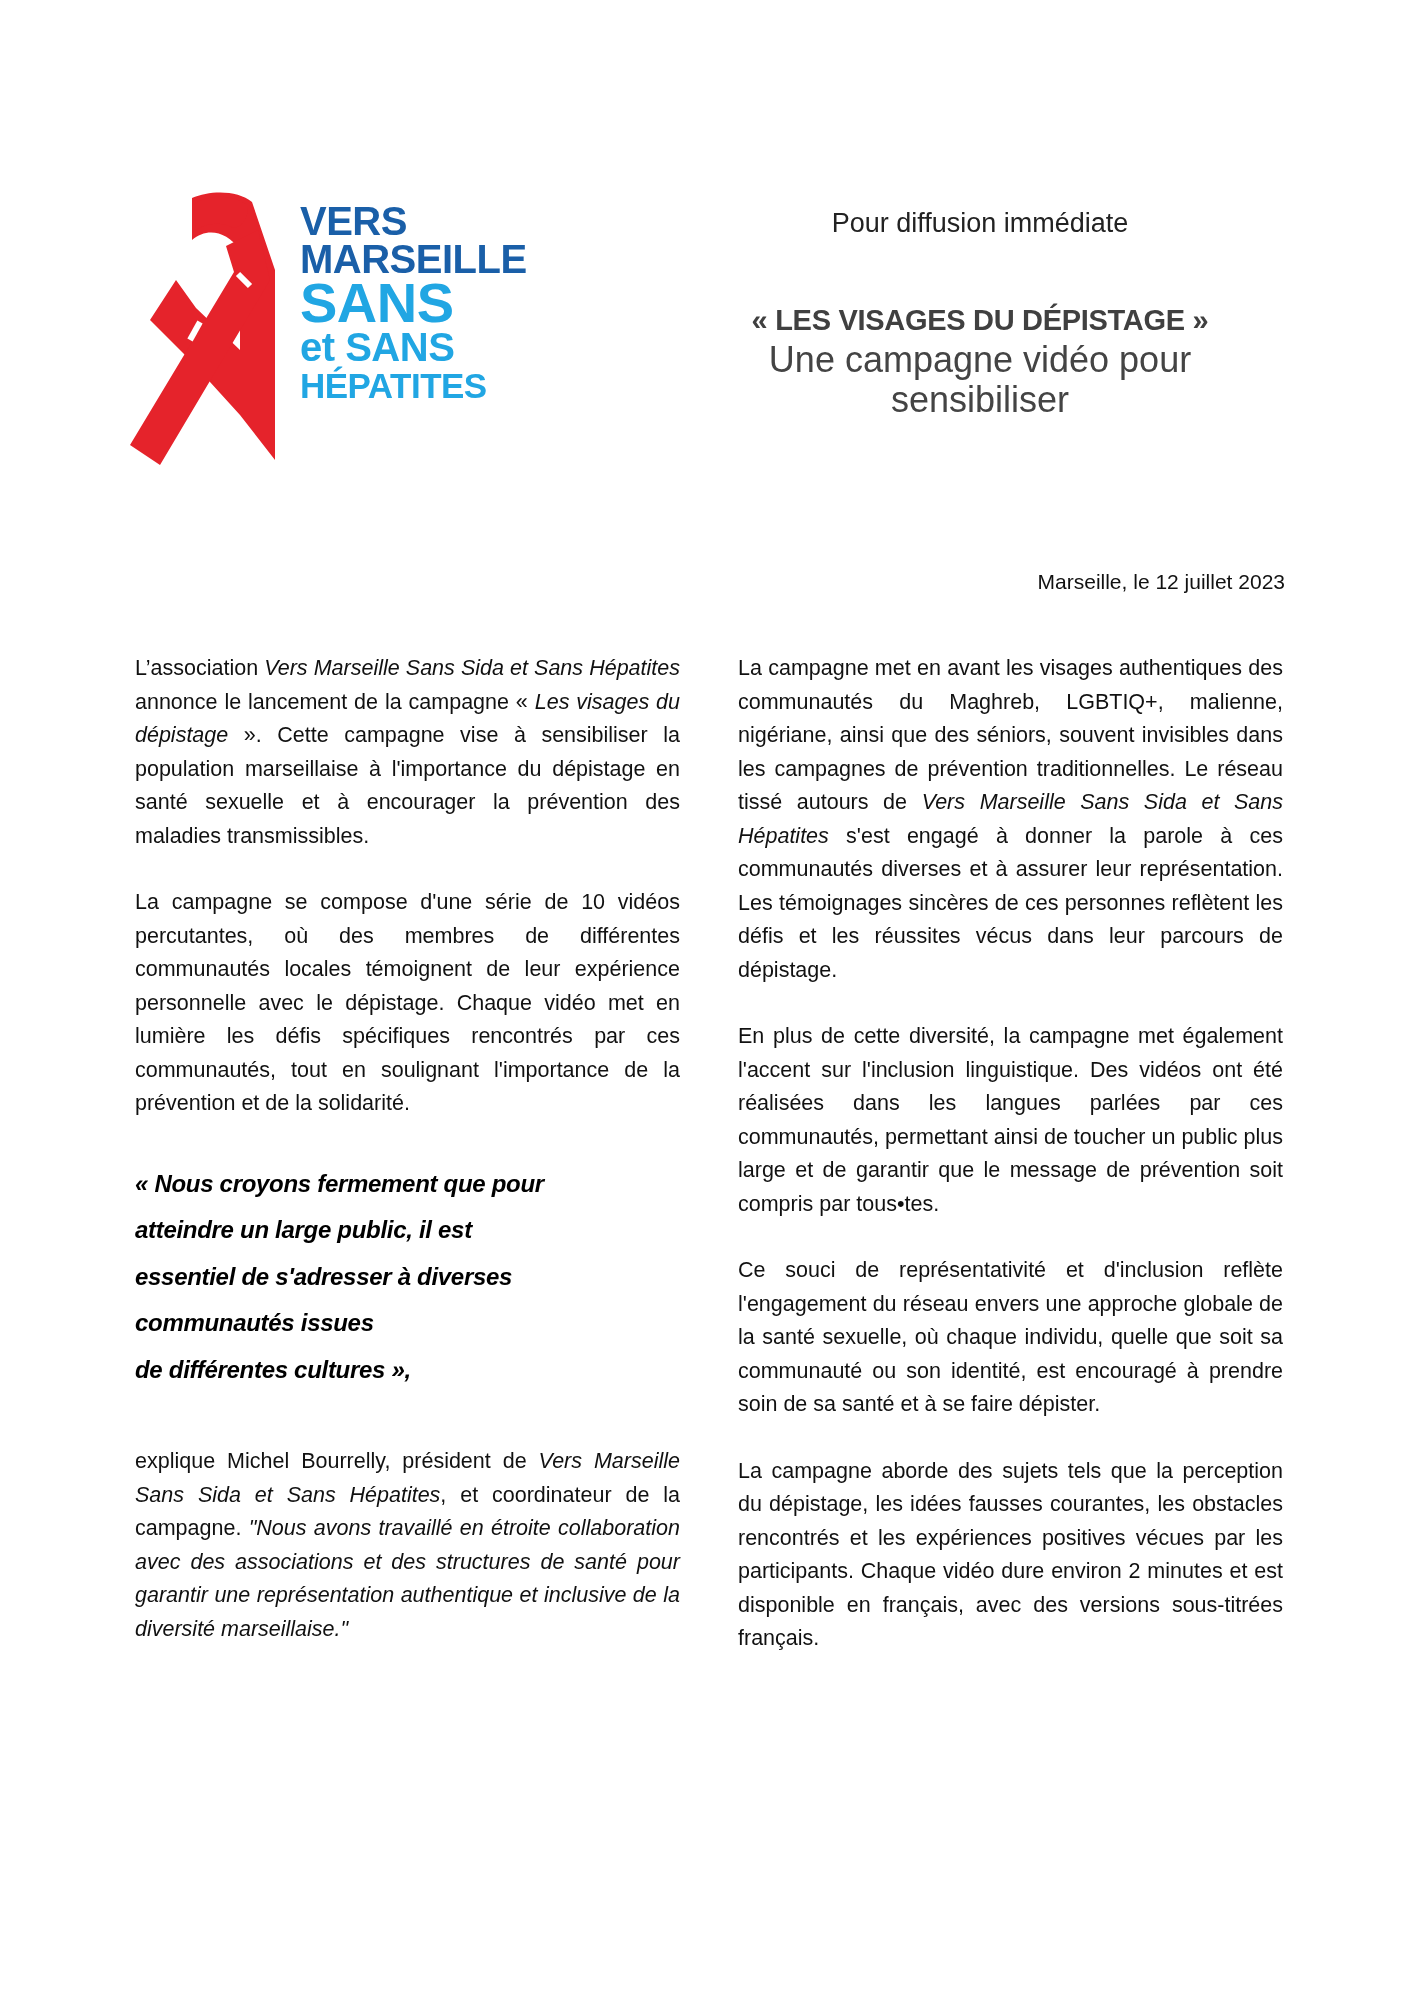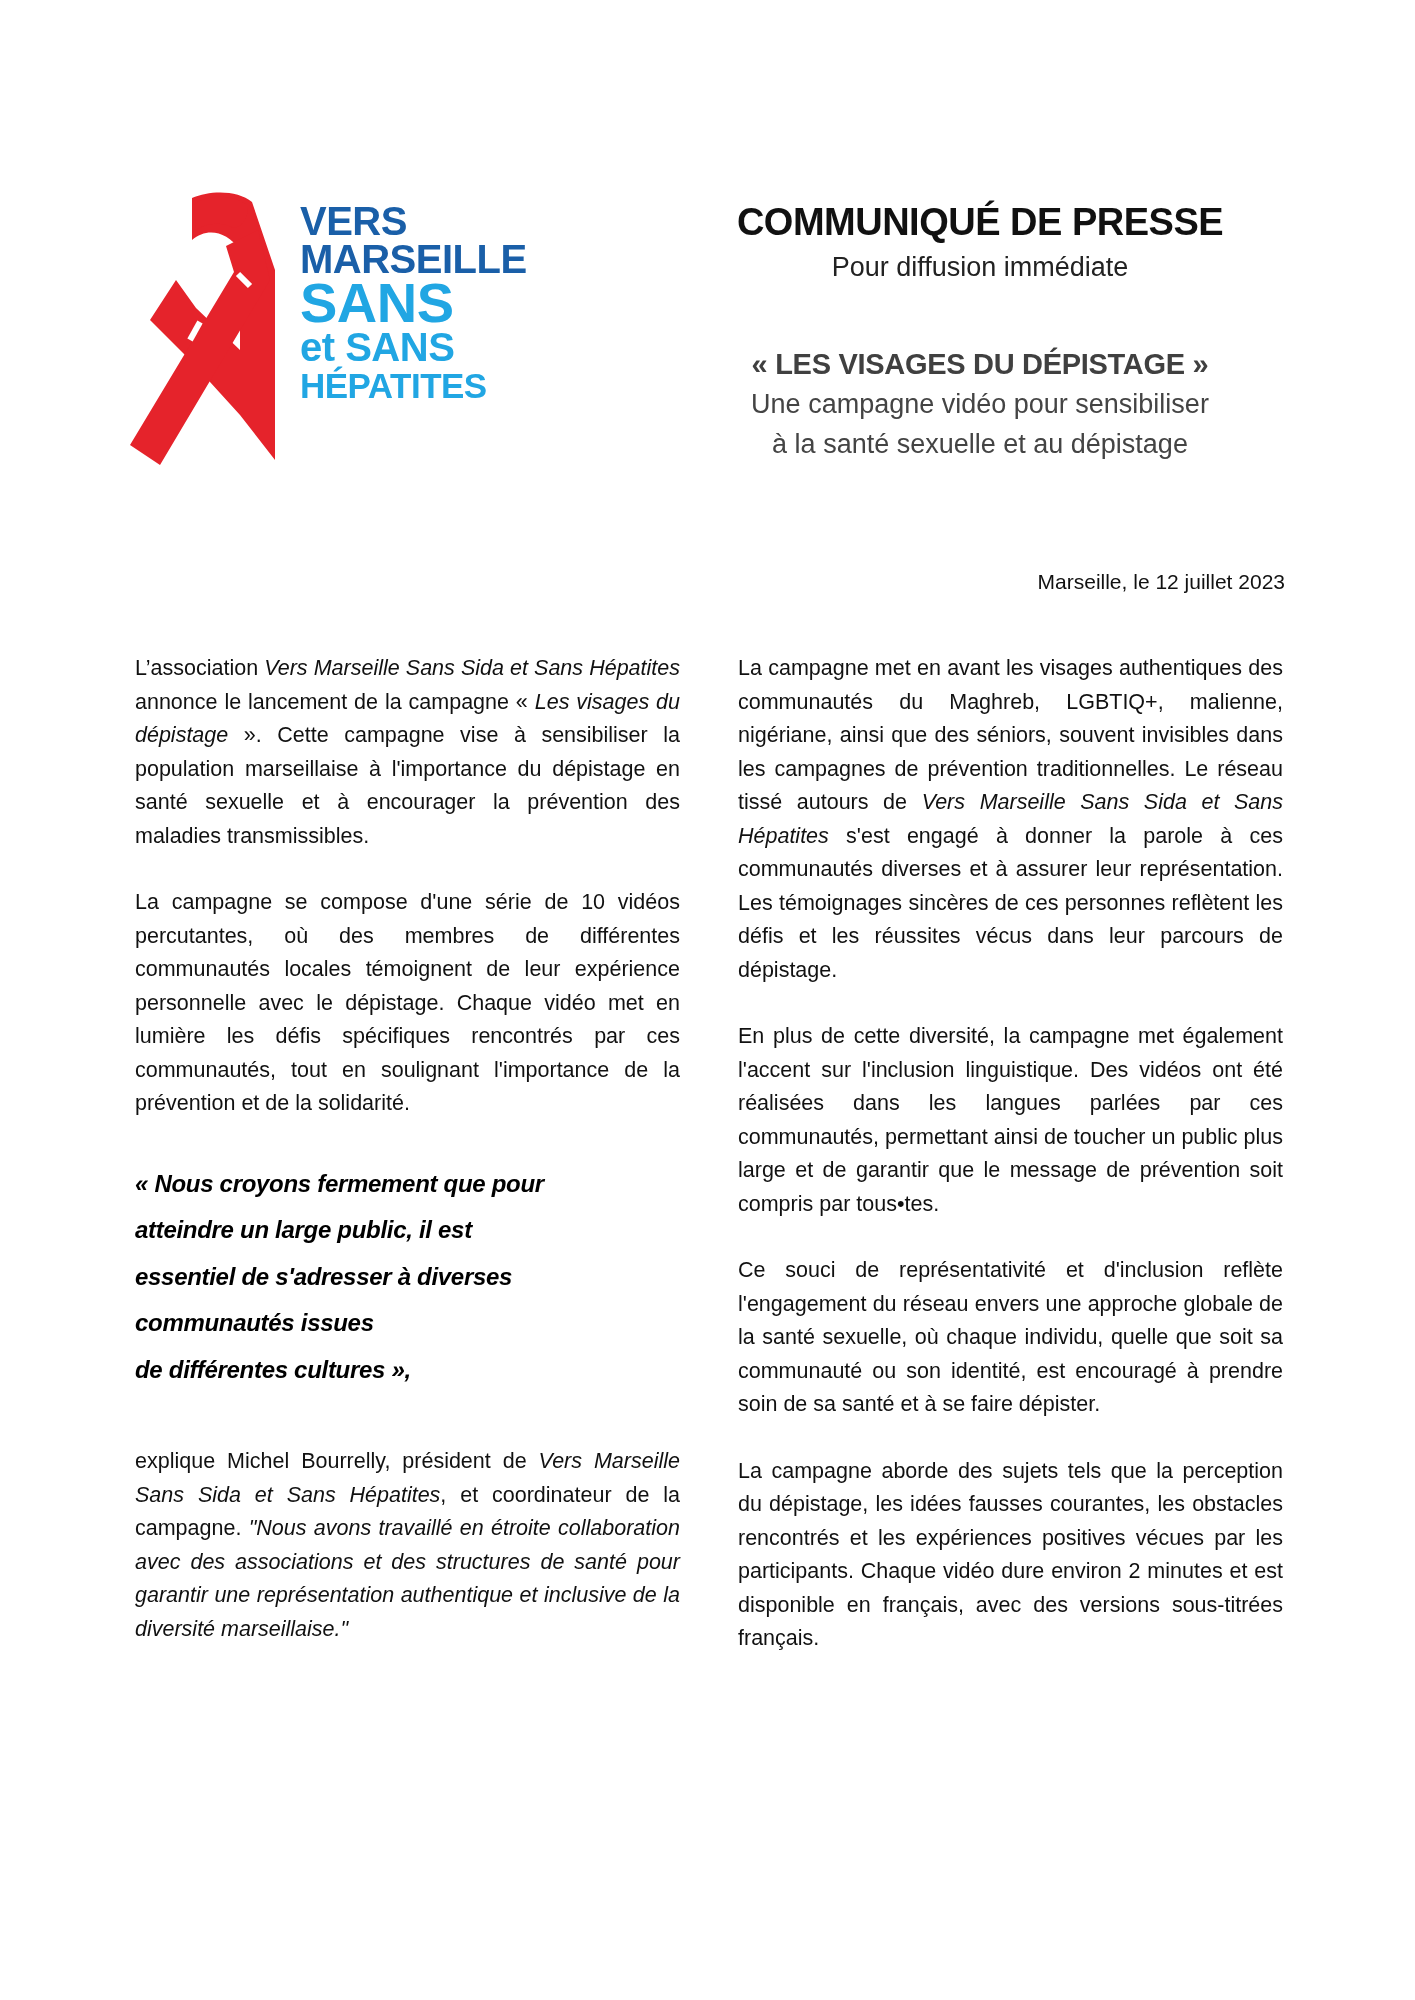--- a/index.html
+++ b/index.html
@@ -14,21 +14,21 @@
   .l-dark { color: #1a5fa8; font-size: 40px; line-height: 38px; }
   .l-light { color: #21a6e3; font-size: 56px; line-height: 50px; }
   .l-small { color: #21a6e3; font-size: 40px; line-height: 38px; }
   .l-mid { color: #21a6e3; font-size: 35px; line-height: 40px; }
 
   
   .header { position: absolute; left: 680px; top: 200px; width: 600px; text-align: center; }
   .press-title { font-size: 38px; font-weight: bold; color: #111; margin: 0; letter-spacing: -0.5px; line-height: 44px; }
   .press-sub { font-size: 27px; color: #222; margin: 6px 0 0; line-height: 34px; }
   .campaign-title { font-size: 29px; font-weight: bold; color: #404040; margin: 62px 0 0; line-height: 36px; letter-spacing: -0.3px; }
-  .campaign-sub { font-size: 27px; color: #444; margin: 2px 0 0; line-height: 40px; }
+  .campaign-sub { font-size: 36px; color: #444; margin: 2px 0 0; line-height: 40px; }
   .campaign-sub-wrap { height: 80px; overflow: hidden; }
 
   .dateline { position: absolute; right: 130px; top: 570px; font-size: 21px; color: #111; }
 
   
   .col { position: absolute; top: 652px; width: 545px; font-size: 21.5px; line-height: 33.5px; color: #111; }
   .col-left { left: 135px; }
   .col-right { left: 738px; }
   .para { margin: 0 0 33px; text-align: justify; }
   .para i { font-style: italic; }
@@ -49,21 +49,20 @@
   <div class="logo-text">
     <span class="logo-line l-dark">VERS</span>
     <span class="logo-line l-dark">MARSEILLE</span>
     <span class="logo-line l-light">SANS</span>
     <span class="logo-line l-small">et SANS</span>
     <span class="logo-line l-mid">HÉPATITES</span>
   </div>
 </div>
 
 <div class="header">
-  <h1 class="press-title">COMMUNIQUÉ DE PRESSE</h1>
   <p class="press-sub">Pour diffusion immédiate</p>
   <h2 class="campaign-title">« LES VISAGES DU DÉPISTAGE »</h2>
   <div class="campaign-sub-wrap">
     <p class="campaign-sub">Une campagne vidéo pour sensibiliser</p>
     <p class="campaign-sub" style="margin:0">à la santé sexuelle et au dépistage</p>
   </div>
 </div>
 
 <div class="dateline">Marseille, le 12 juillet 2023</div>
 

